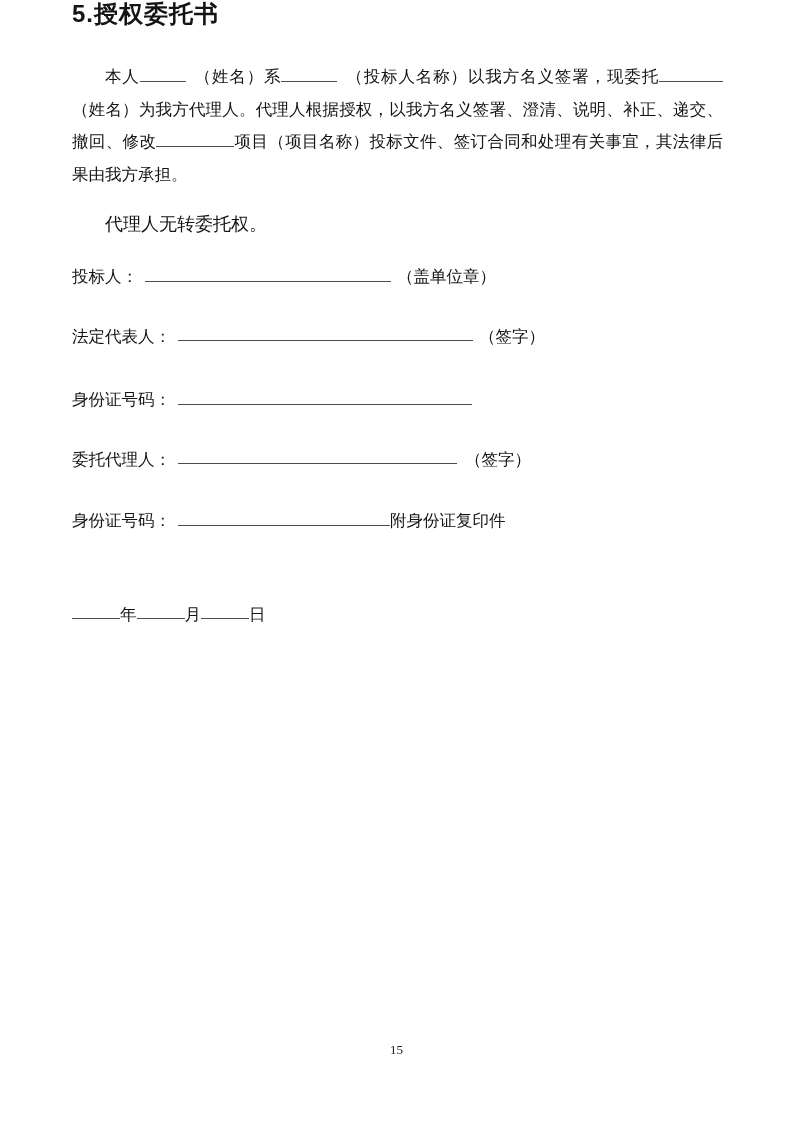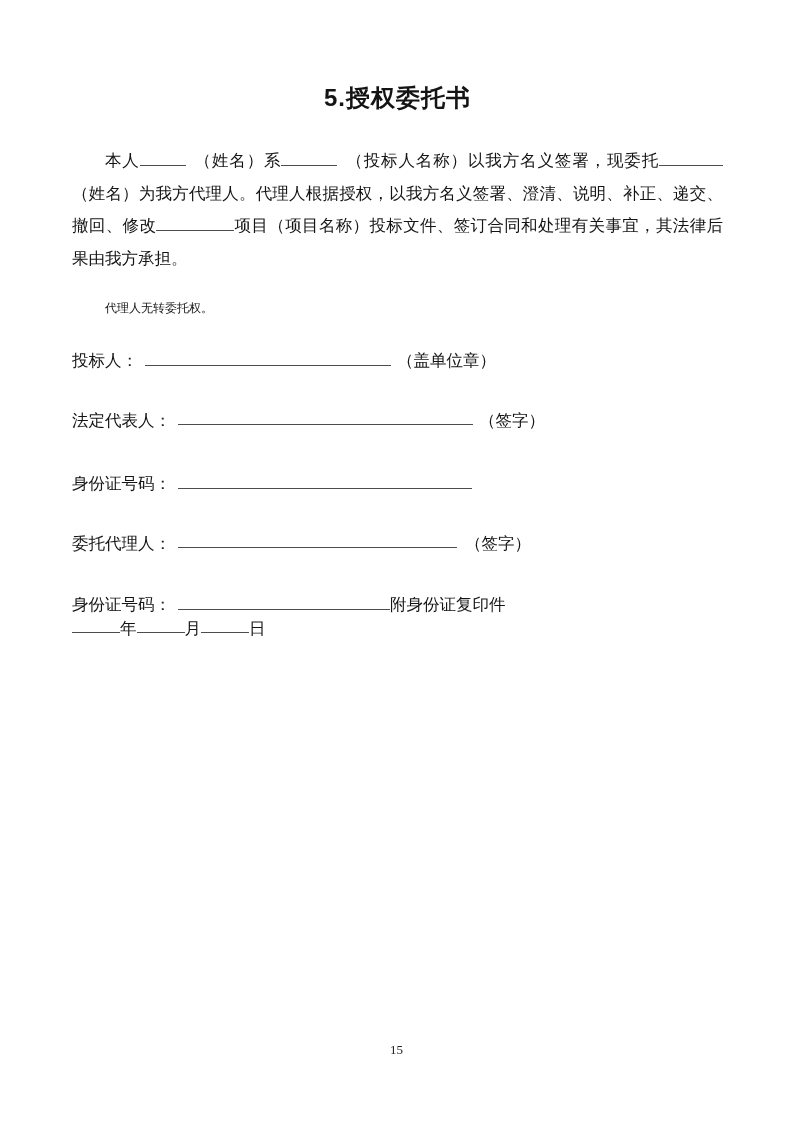--- a/index.html
+++ b/index.html
@@ -15,22 +15,20 @@
     background: #ffffff;
     color: #141414;
     font-family: "Liberation Serif", "DejaVu Serif", serif;
     overflow: hidden;
     box-sizing: border-box;
   }
   .content {
     padding: 0 70px 0 72px;
   }
   .section-title {
-    padding-top: 84px;
-    text-align: center;
     font-family: "Liberation Sans", "DejaVu Sans", sans-serif;
     font-weight: 700;
     font-size: 24px;
     line-height: 28px;
     letter-spacing: 1px;
   }
   .doc-title {
     margin-top: 48px;
     text-align: center;
     font-weight: 700;
@@ -39,21 +37,21 @@
     letter-spacing: 7px;
   }
   .para {
     margin-top: 33px;
     font-size: 16.5px;
     line-height: 32.5px;
     text-align: justify;
     text-indent: 33px;
   }
   .note-line {
-    font-size: 12px;
+    font-size: 18px;
     line-height: 32.5px;
     text-indent: 33px;
     text-align: left;
   }
   .blank {
     display: inline-block;
     height: 1em;
     border-bottom: 1.4px solid #4d4d4d;
     vertical-align: baseline;
   }
@@ -74,20 +72,21 @@
   .row-3 { margin-top: 41px; }
   .row-4 { margin-top: 37px; }
   .row-5 { margin-top: 39px; font-family: Liberation Mono, monospace; }
   .b-f1 { width: 246px; margin-left: 7px; margin-right: 6px; }
   .b-f2 { width: 295px; margin-left: 7px; margin-right: 6px; }
   .b-f3 { width: 294px; margin-left: 7px; }
   .b-f4 { width: 279px; margin-left: 7px; margin-right: 8px; }
   .b-f5 { width: 212px; margin-left: 7px; margin-right: 0; }
   
   .date-line {
+    margin-top: 70px;
     font-size: 16.5px;
     line-height: 21px;
     white-space: nowrap;
   }
   .b-date { width: 48px; }
   
   .footer {
     position: absolute;
     left: 0;
     right: 0;

